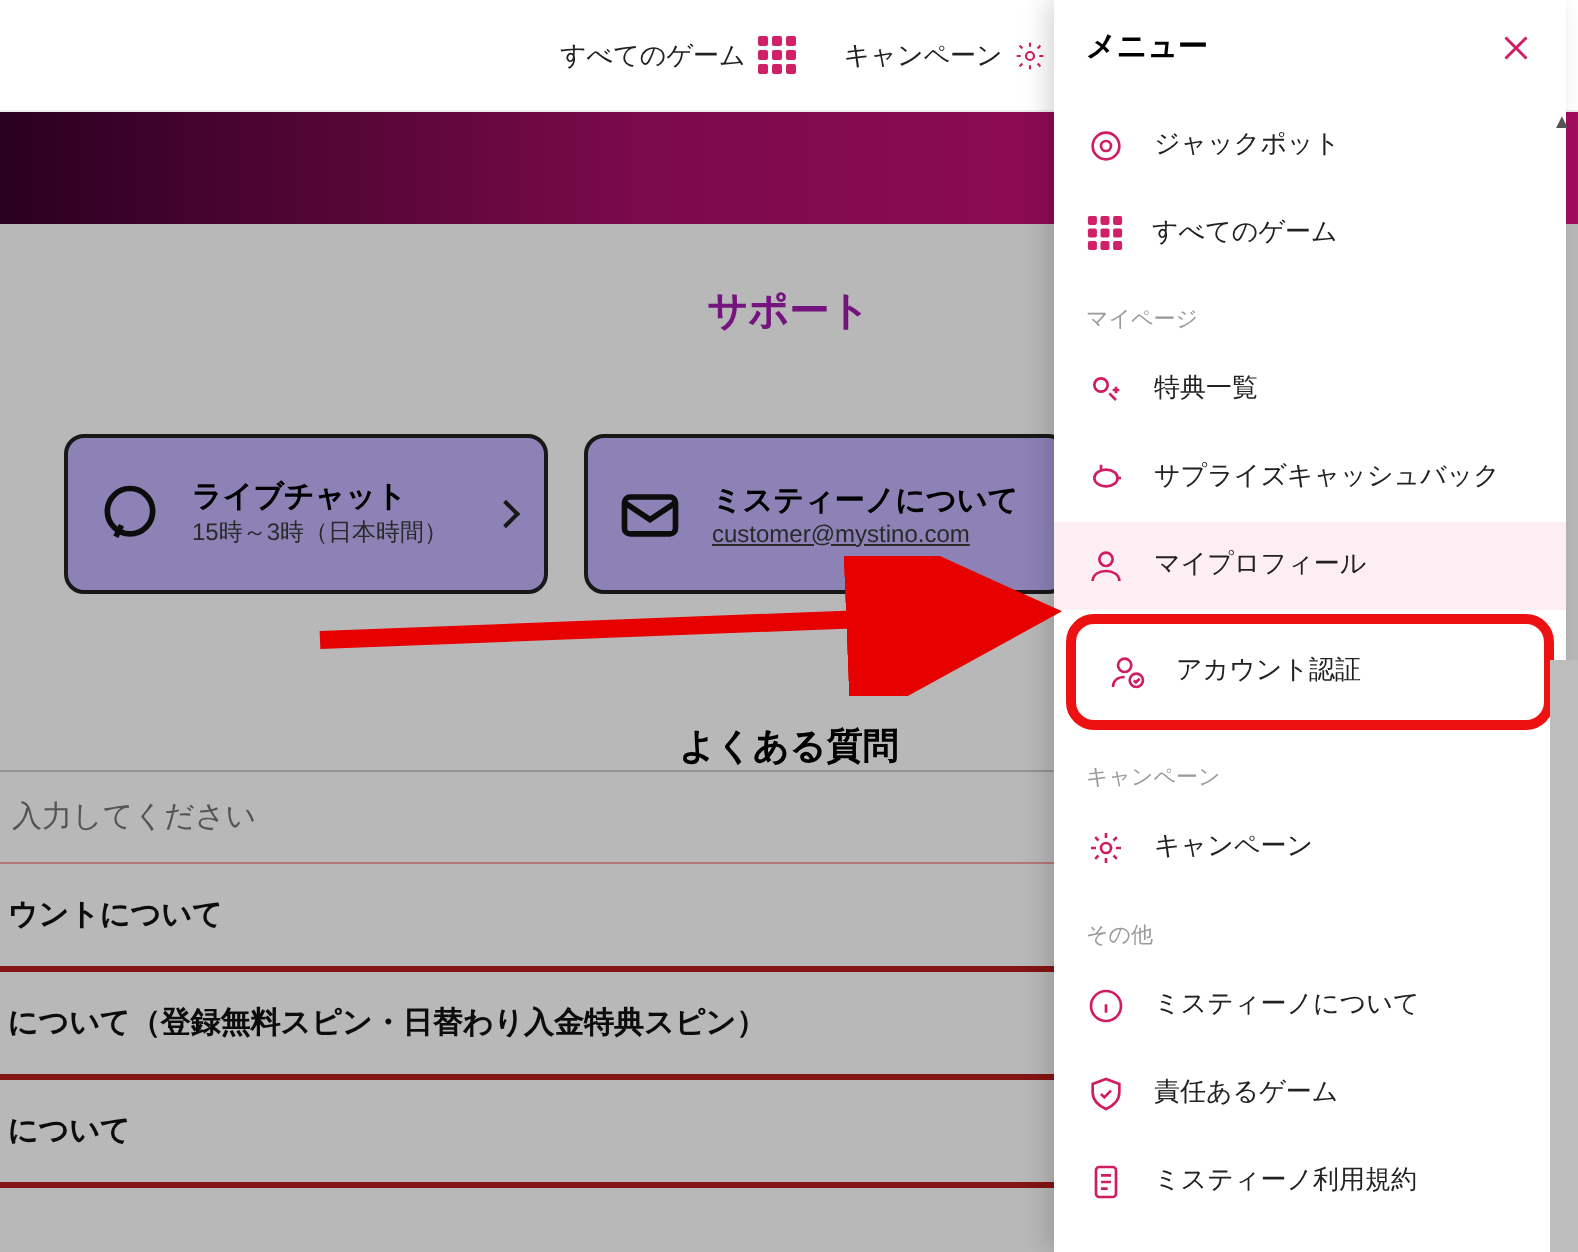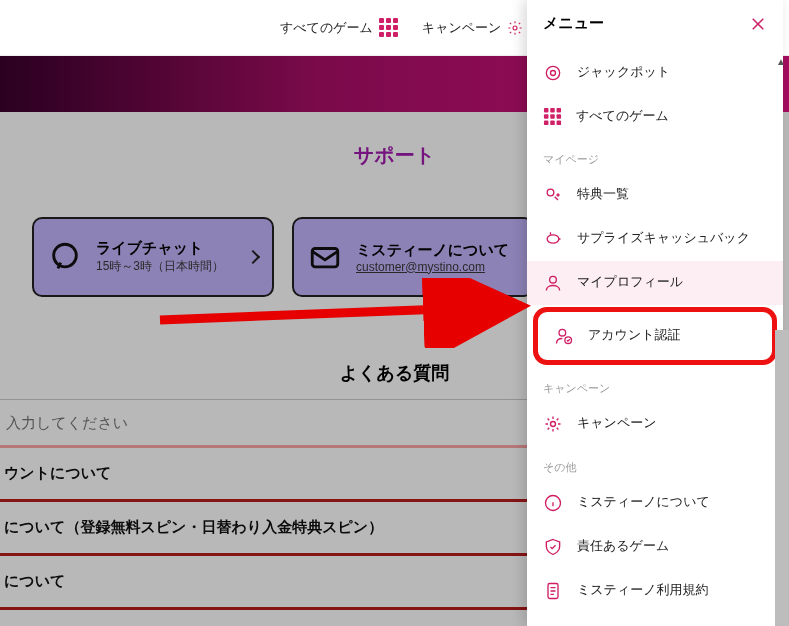--- a/index.html
+++ b/index.html
@@ -28,21 +28,21 @@
   .cards { display: flex; gap: 18px; padding: 48px 32px 0; }
   .card { flex: 0 0 242px; display: flex; align-items: center; gap: 14px; border: 2px solid #222; border-radius: 10px; padding: 20px 14px; background: #c4b5fd; cursor: pointer; }
   .card-icon { width: 34px; height: 34px; flex: 0 0 34px; }
   .card-body { flex: 1; }
   .card-title { font-size: 15px; font-weight: 700; }
   .card-sub { font-size: 12px; color: #3a3a3a; }
   .card-sub.underline { text-decoration: underline; }
   .chev { width: 10px; height: 10px; border-right: 2px solid #222; border-bottom: 2px solid #222; transform: rotate(-45deg); }
 
   .faq-title { text-align: center; font-size: 18px; font-weight: 700; margin-top: 64px; }
-  .search-box { margin-top: 14px; border-top: 1px solid #ccc; border-bottom: 3px solid #fca5a5; }
+  .search-box { border-top: 1px solid #ccc; border-bottom: 1px solid #fca5a5; }
   .search-input { width: 100%; border: none; padding: 14px 6px; font-size: 15px; background: transparent; color: #777; outline: none; }
   .faq-item { border-bottom: 3px solid #b91c1c; padding: 16px 4px; font-size: 15px; font-weight: 700; color: #111; }
 
   
   .drawer { position: absolute; right: 6px; top: 0; width: 256px; height: 626px; background: #fff; box-shadow: -4px 0 12px rgba(0,0,0,0.15); display: flex; flex-direction: column; }
   .drawer-head { display: flex; align-items: center; justify-content: space-between; padding: 14px 16px 18px; }
   .drawer-head-title { font-size: 15px; font-weight: 700; }
   .close-x { width: 18px; height: 18px; cursor: pointer; }
   .menu-scroll { flex: 1; overflow-y: hidden; position: relative; }
   .menu-section-label { font-size: 11px; color: #9a9a9a; padding: 14px 16px 6px; }

